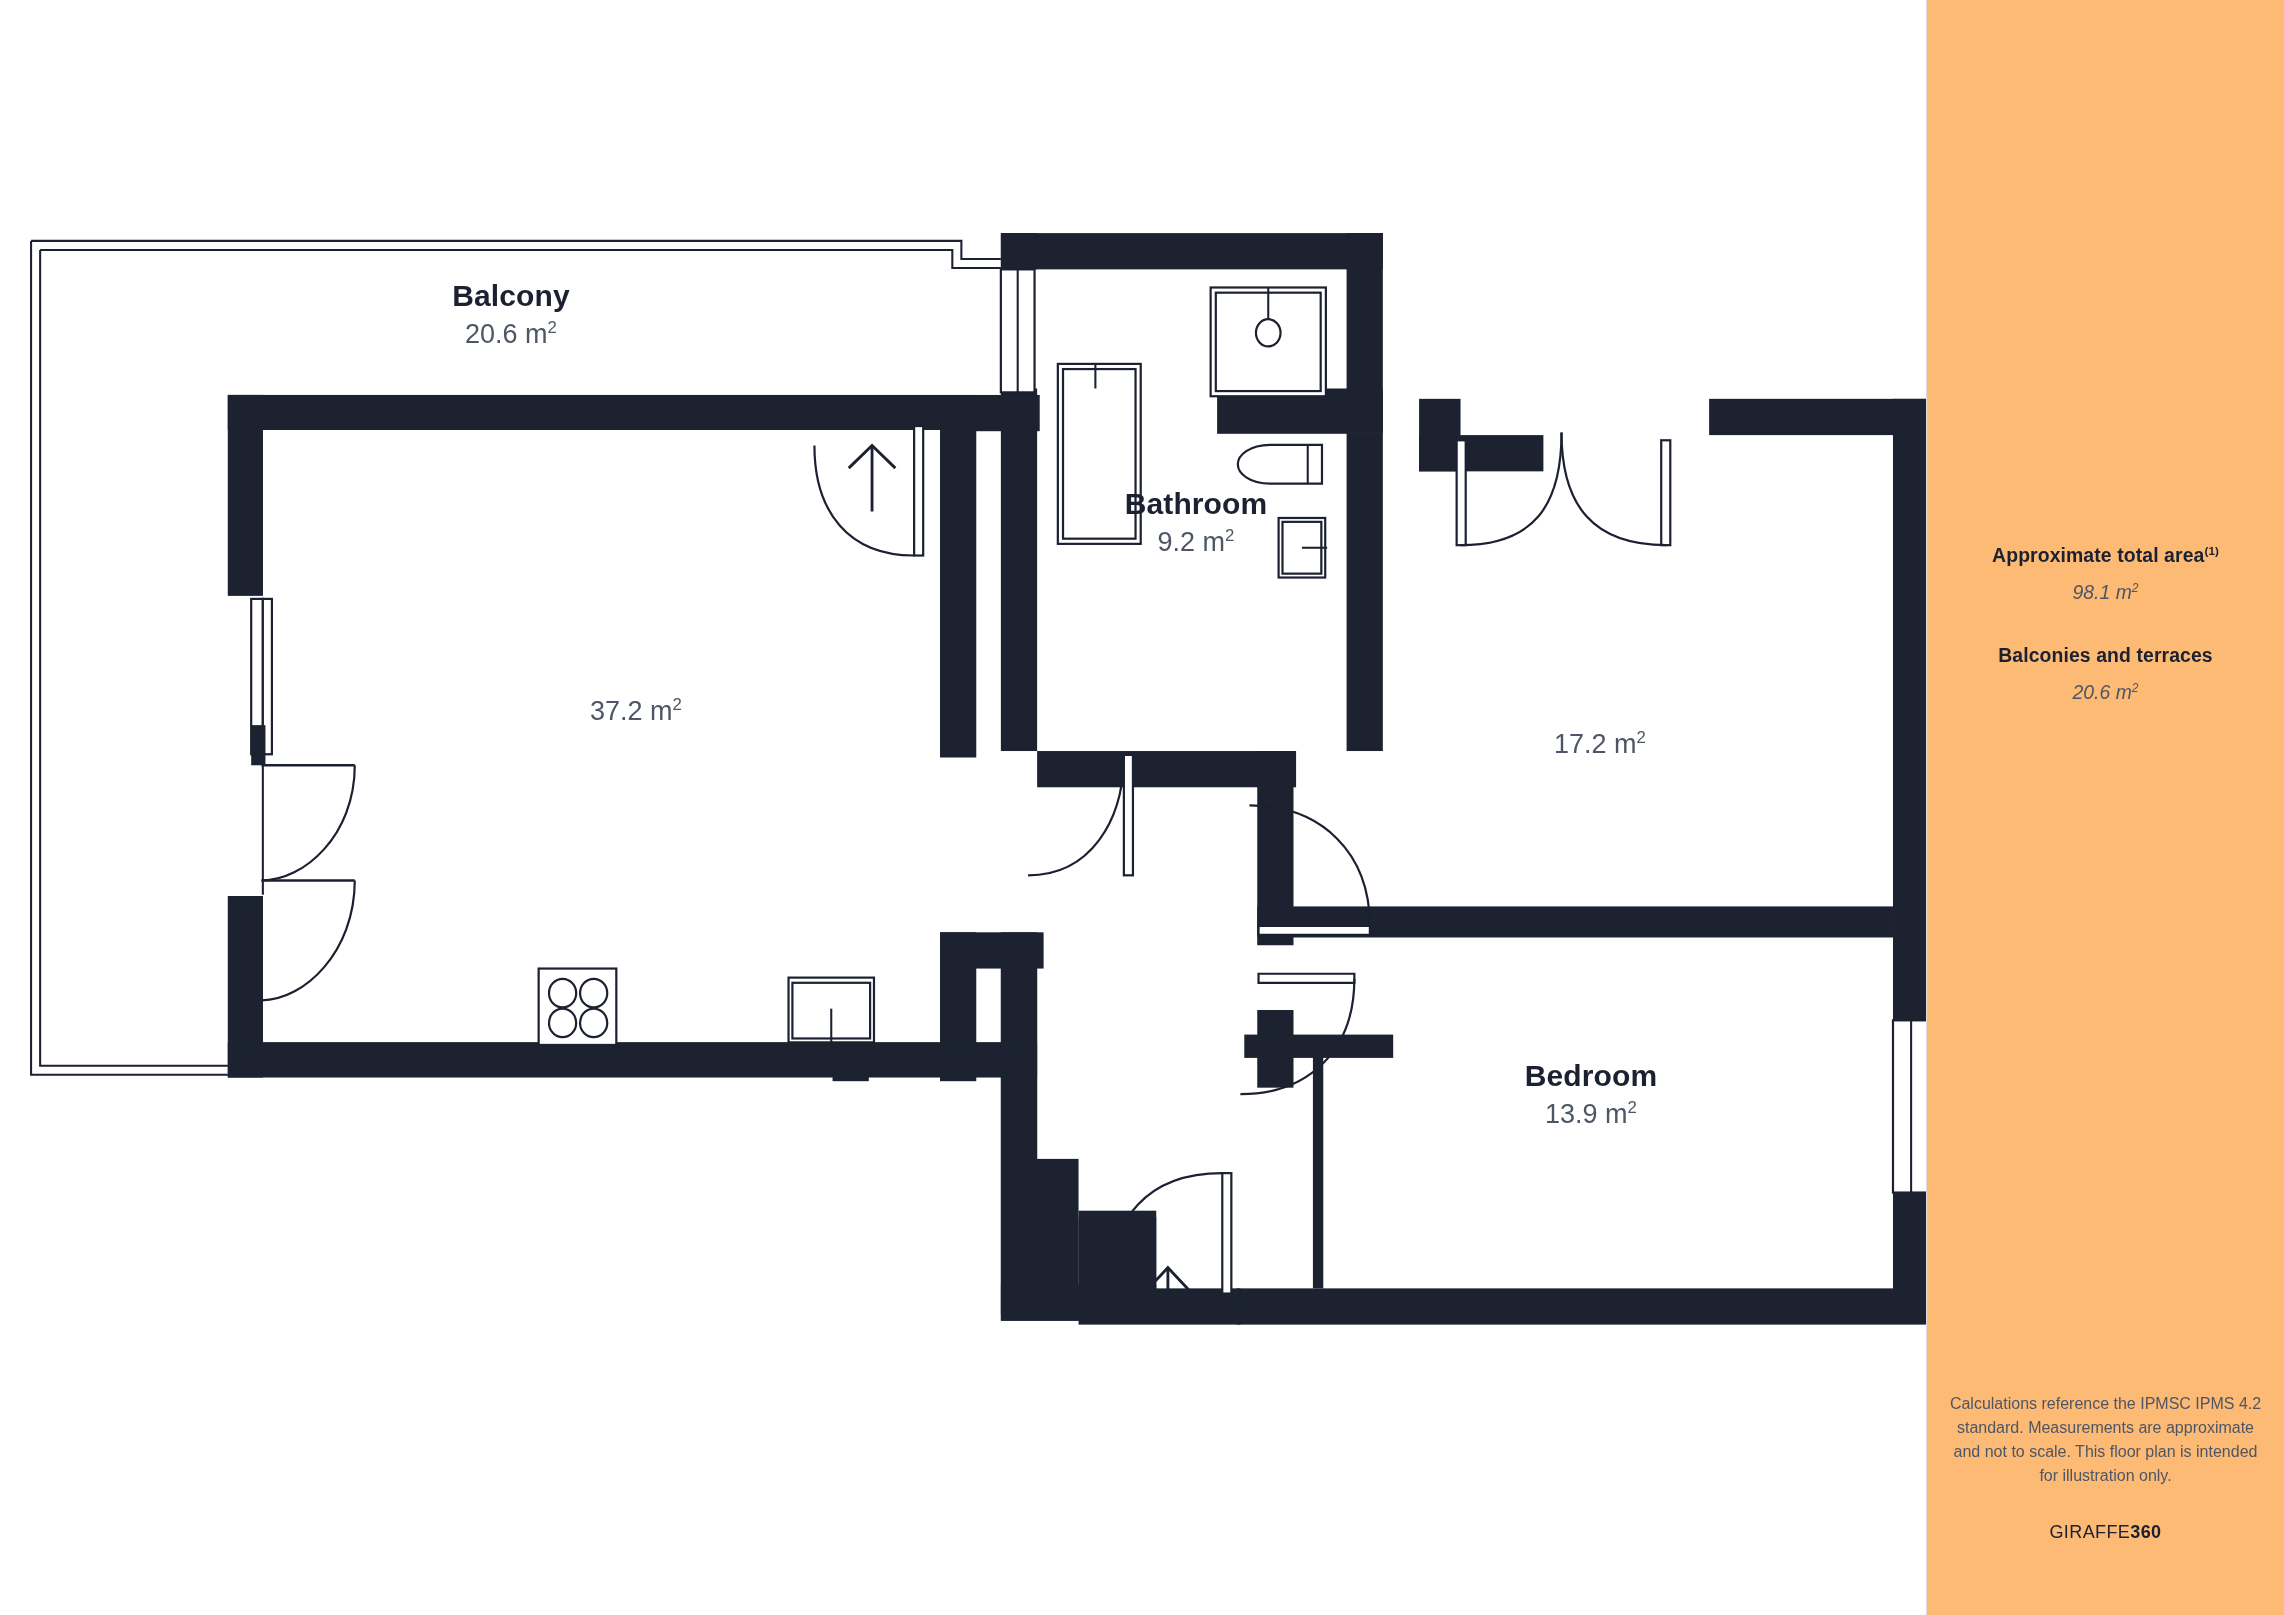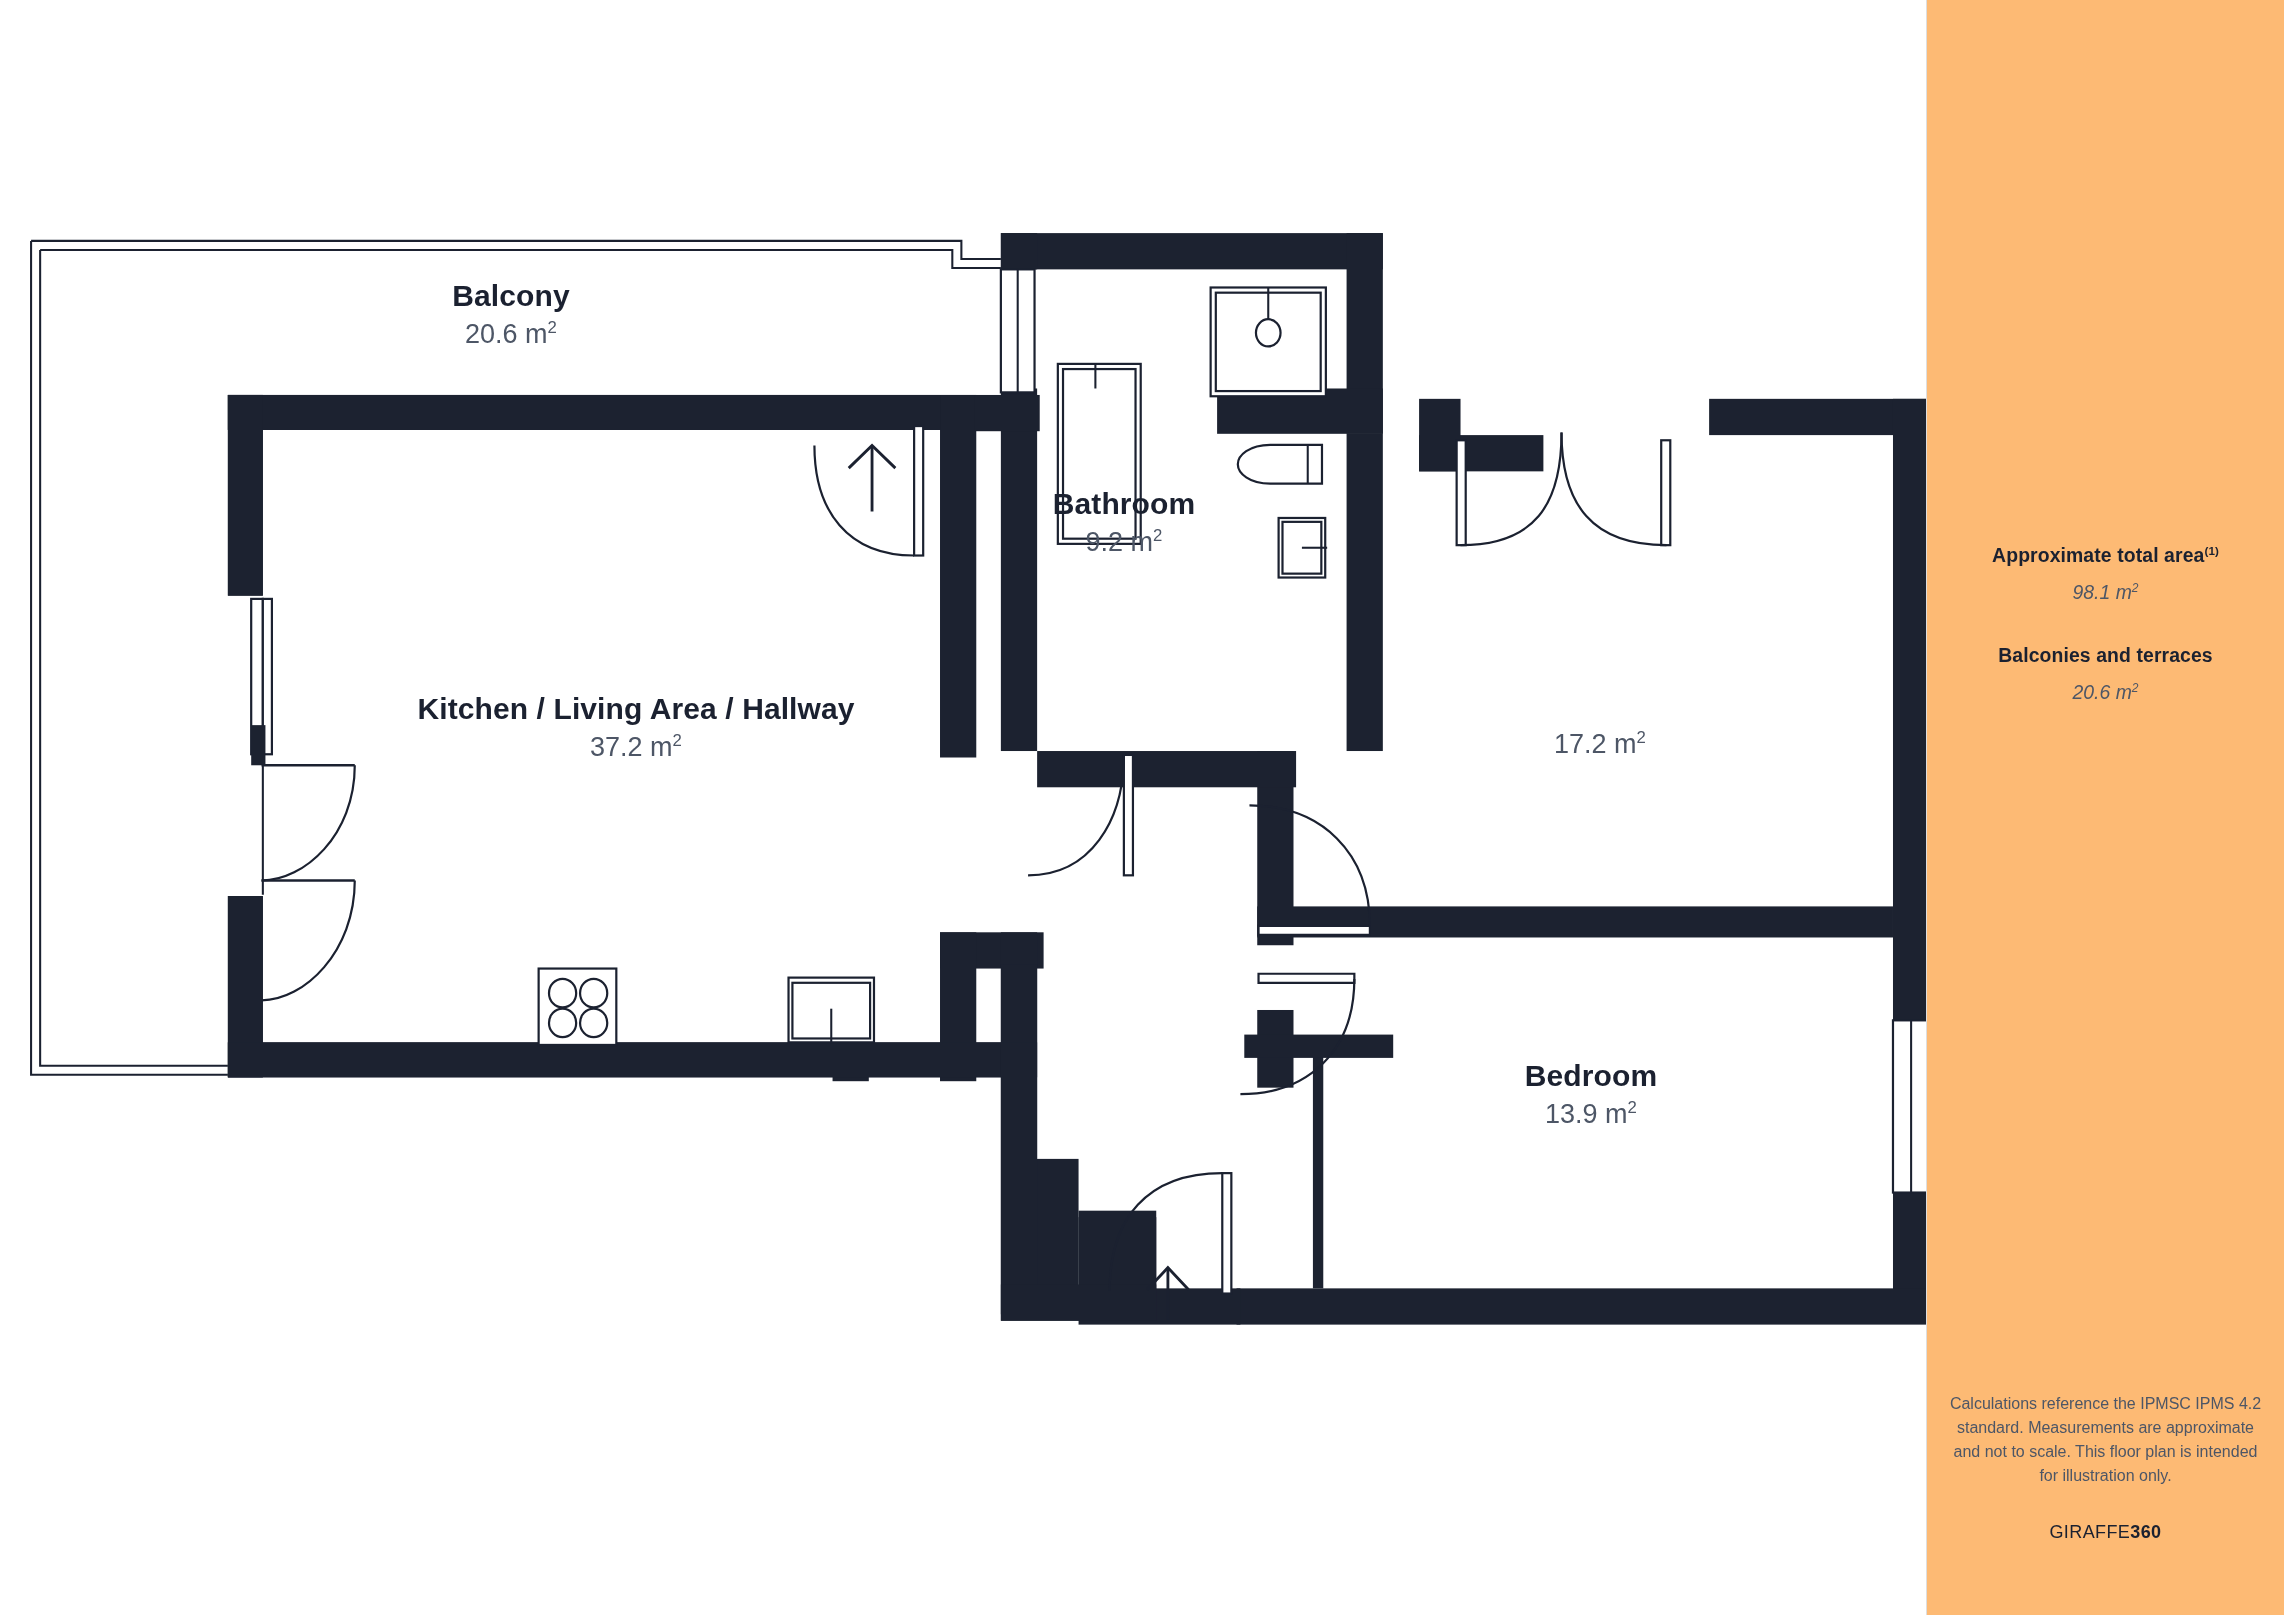--- a/index.html
+++ b/index.html
@@ -345,25 +345,24 @@
       </g>
 
     </svg>
 
     <div class="room-label" style="left:511px; top:278px;">
       <div class="room-name">Balcony</div>
       <div class="room-area"><span>20.6 m</span><sup>2</sup></div>
     </div>
 
     <div class="room-label" style="left:636px; top:691px;">
-      <div class="room-name">Kitchen / Living Area / Hallway</div>
       <div class="room-area"><span>37.2 m</span><sup>2</sup></div>
     </div>
 
-    <div class="room-label" style="left:1124px; top:486px;">
+    <div class="room-label" style="left:1196px; top:486px;">
       <div class="room-name">Bathroom</div>
       <div class="room-area"><span>9.2 m</span><sup>2</sup></div>
     </div>
 
     <div class="room-label" style="left:1600px; top:699px;margin-top:25px;">
       <div class="room-area"><span>17.2 m</span><sup>2</sup></div>
     </div>
 
     <div class="room-label" style="left:1591px; top:1058px;">
       <div class="room-name">Bedroom</div>

